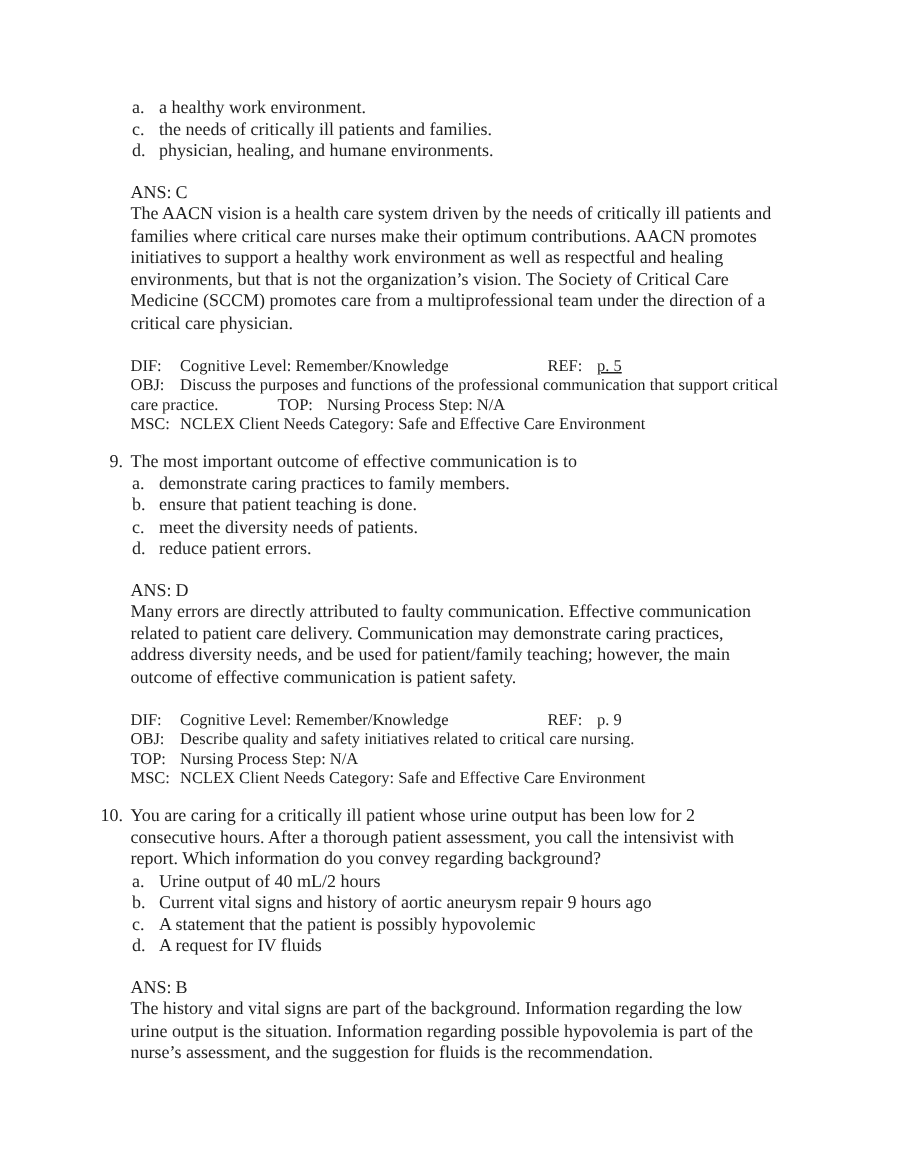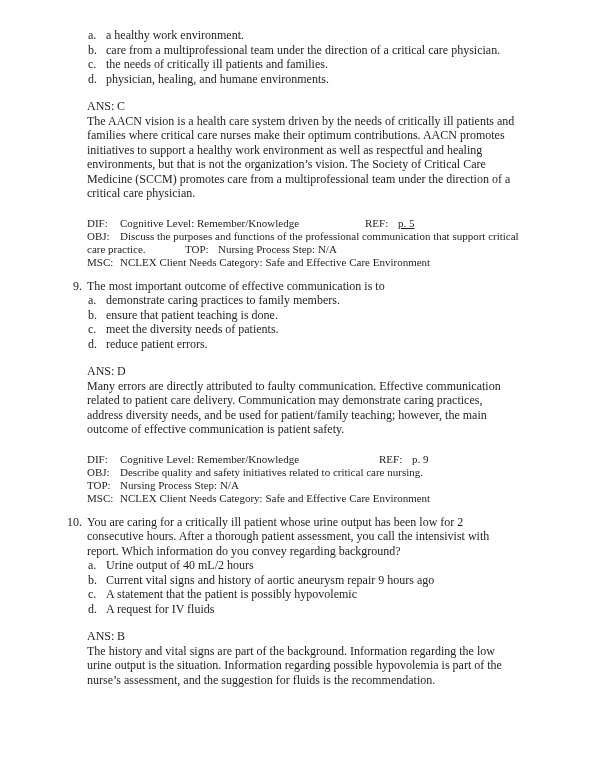--- a/index.html
+++ b/index.html
@@ -9,21 +9,21 @@
   }
   body {
     width: 600px;
     height: 776px;
     overflow: hidden;
     font-family: "Liberation Serif", "DejaVu Serif", serif;
     color: #1e1e1e;
   }
   .doc {
     position: relative;
-    padding-top: 28px;
+    padding-top: 64px;
     font-size: 12px;
     line-height: 14.5px;
   }
   .qblock + .qblock { margin-top: 10px; }
   .line {
     margin-left: 87px;
     white-space: nowrap;
   }
   .qline { position: relative; }
   .qnum {
@@ -62,21 +62,20 @@
     top: 0;
   }
 </style>
 </head>
 <body>
 
 <div class="doc" id="doc">
     <div class="qblock">
       <div class="opts">
         <div class="line opt"><span class="olet">a.</span><span>a healthy work environment.</span></div>
-        <div class="line opt"><span class="olet">b.</span><span>care from a multiprofessional team under the direction of a critical care physician.</span></div>
         <div class="line opt"><span class="olet">c.</span><span>the needs of critically ill patients and families.</span></div>
         <div class="line opt"><span class="olet">d.</span><span>physician, healing, and humane environments.</span></div>
       </div>
       <div class="line ans"><span class="anslab">ANS:</span><span>C</span></div>
       <div class="expl">
         <div class="line">The AACN vision is a health care system driven by the needs of critically ill patients and</div>
         <div class="line">families where critical care nurses make their optimum contributions. AACN promotes</div>
         <div class="line">initiatives to support a healthy work environment as well as respectful and healing</div>
         <div class="line">environments, but that is not the organization’s vision. The Society of Critical Care</div>
         <div class="line">Medicine (SCCM) promotes care from a multiprofessional team under the direction of a</div>
@@ -98,21 +97,21 @@
         <div class="line opt"><span class="olet">d.</span><span>reduce patient errors.</span></div>
       </div>
       <div class="line ans"><span class="anslab">ANS:</span><span>D</span></div>
       <div class="expl">
         <div class="line">Many errors are directly attributed to faulty communication. Effective communication</div>
         <div class="line">related to patient care delivery. Communication may demonstrate caring practices,</div>
         <div class="line">address diversity needs, and be used for patient/family teaching; however, the main</div>
         <div class="line">outcome of effective communication is patient safety.</div>
       </div>
       <div class="meta">
-        <div class="mline"><span class="mlab">DIF:</span><span>Cognitive Level: Remember/Knowledge</span><span class="mseg-abs" style="left: 292px;"><span class="mlab">REF:</span><span>p. 9</span></span></div>
+        <div class="mline"><span class="mlab">DIF:</span><span>Cognitive Level: Remember/Knowledge</span><span class="mseg-abs" style="left: 278px;"><span class="mlab">REF:</span><span>p. 9</span></span></div>
         <div class="mline"><span class="mlab">OBJ:</span><span>Describe quality and safety initiatives related to critical care nursing.</span></div>
         <div class="mline"><span class="mlab">TOP:</span><span>Nursing Process Step: N/A</span></div>
         <div class="mline"><span class="mlab">MSC:</span><span>NCLEX Client Needs Category: Safe and Effective Care Environment</span></div>
       </div>
     </div>
     <div class="qblock">
       <div class="line qline"><span class="qnum">10.</span><span>You are caring for a critically ill patient whose urine output has been low for 2</span></div>
       <div class="line qline"><span>consecutive hours. After a thorough patient assessment, you call the intensivist with</span></div>
       <div class="line qline"><span>report. Which information do you convey regarding background?</span></div>
       <div class="opts">

